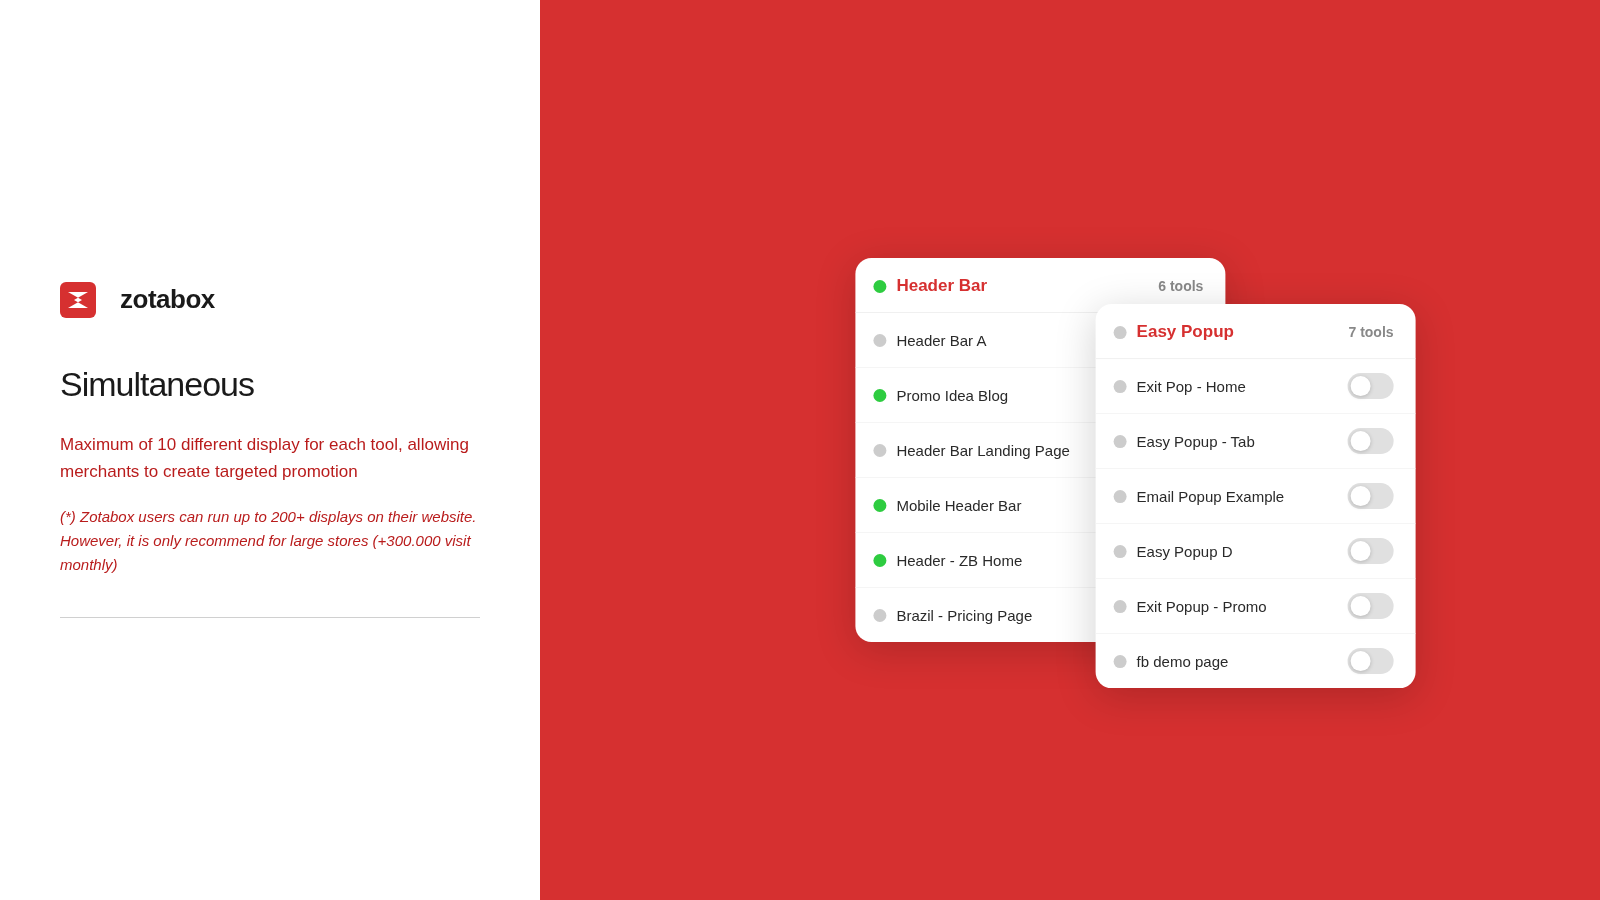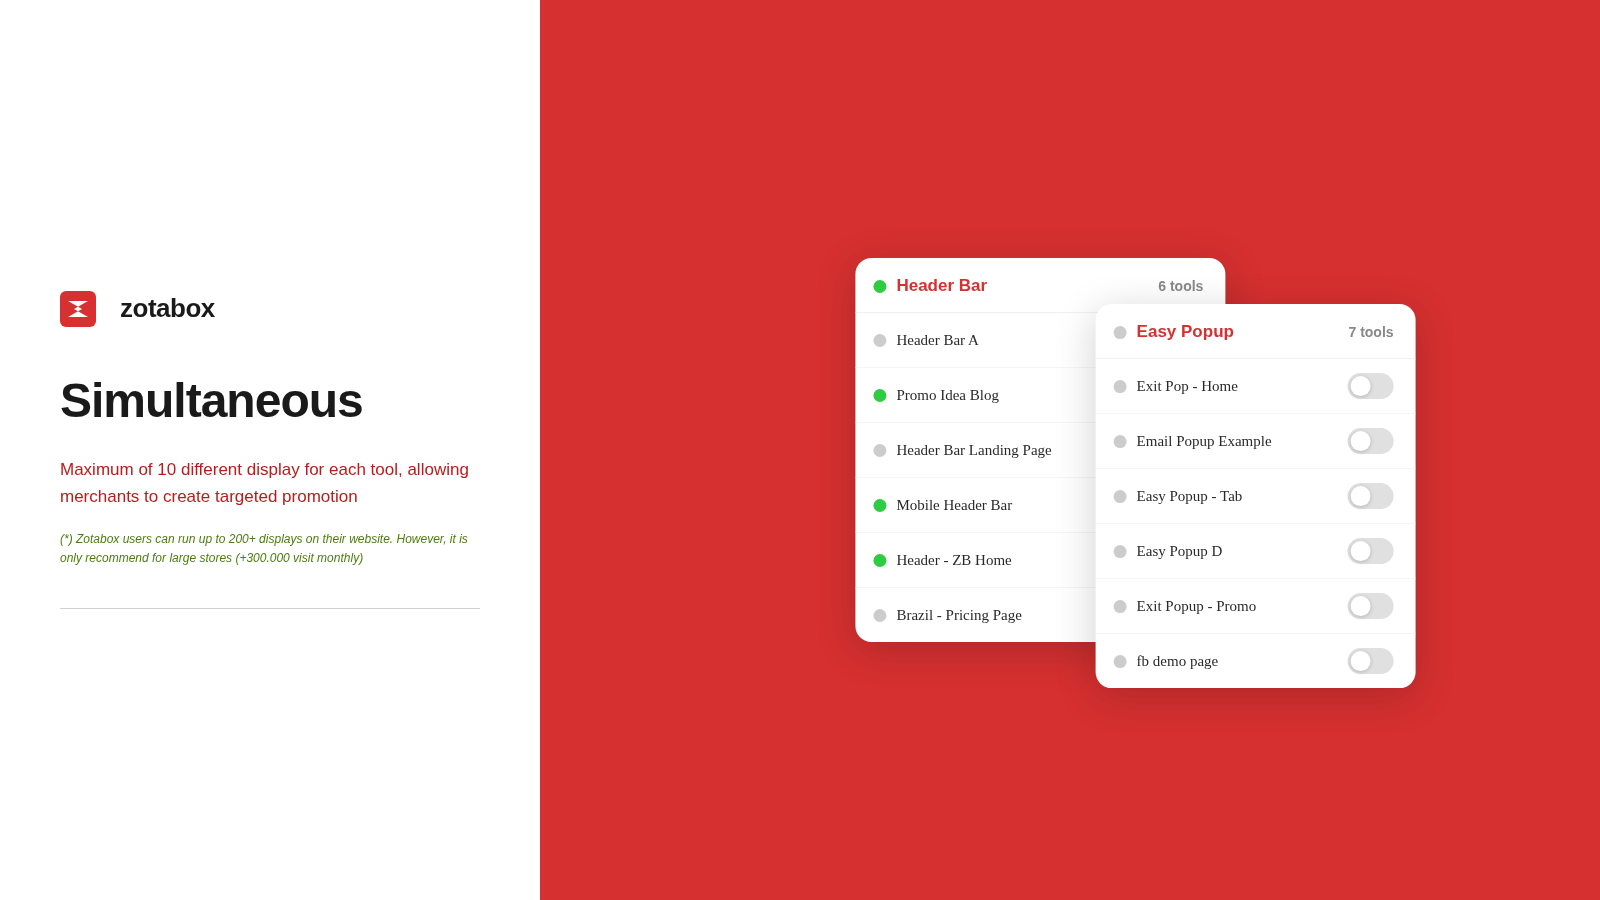--- a/index.html
+++ b/index.html
@@ -35,39 +35,39 @@
     }
 
     .logo-text {
       font-size: 26px;
       font-weight: 700;
       color: #1a1a1a;
       letter-spacing: -0.5px;
     }
 
     .main-heading {
-      font-size: 48px;
-      font-weight: 700;
+      font-size: 34px;
+      font-weight: 400;
       color: #1a1a1a;
       line-height: 1.1;
       margin-bottom: 28px;
       letter-spacing: -1px;
     }
 
     .description {
       font-size: 17px;
       color: #b91c1c;
       line-height: 1.6;
       margin-bottom: 20px;
       font-weight: 400;
     }
 
     .footnote {
-      font-size: 12px;
-      color: #4d7c0f;
+      font-size: 15px;
+      color: #b91c1c;
       line-height: 1.6;
       font-style: italic;
       margin-bottom: 32px;
     }
 
     .divider {
       width: 100%;
       height: 1px;
       background: #d0d0d0;
       margin-top: 8px;
@@ -145,21 +145,20 @@
       margin-left: 20px;
     }
 
     
     .card-row {
       display: flex;
       align-items: center;
       justify-content: space-between;
       padding: 14px 22px 14px 18px;
       border-bottom: 1px solid #f5f5f5;
-      font-family: Liberation Serif, serif;
     }
 
     .card-row:last-child {
       border-bottom: none;
       gap: 30px;
     }
 
     .row-left {
       display: flex;
       align-items: center;
@@ -303,36 +302,36 @@
       <div class="row-left">
         <div class="dot dot-gray"></div>
         <span class="row-label">Exit Pop - Home</span>
       </div>
       <div class="toggle toggle-off"></div>
     </div>
 
     <div class="card-row">
       <div class="row-left">
         <div class="dot dot-gray"></div>
+        <span class="row-label">Easy Popup - Tab</span>
+      </div>
+      <div class="toggle toggle-off"></div>
+    </div>
+
+    <div class="card-row">
+      <div class="row-left">
+        <div class="dot dot-gray"></div>
         <span class="row-label">Email Popup Example</span>
       </div>
       <div class="toggle toggle-off"></div>
     </div>
 
     <div class="card-row">
       <div class="row-left">
         <div class="dot dot-gray"></div>
-        <span class="row-label">Easy Popup - Tab</span>
-      </div>
-      <div class="toggle toggle-off"></div>
-    </div>
-
-    <div class="card-row">
-      <div class="row-left">
-        <div class="dot dot-gray"></div>
         <span class="row-label">Easy Popup D</span>
       </div>
       <div class="toggle toggle-off"></div>
     </div>
 
     <div class="card-row">
       <div class="row-left">
         <div class="dot dot-gray"></div>
         <span class="row-label">Exit Popup - Promo</span>
       </div>

